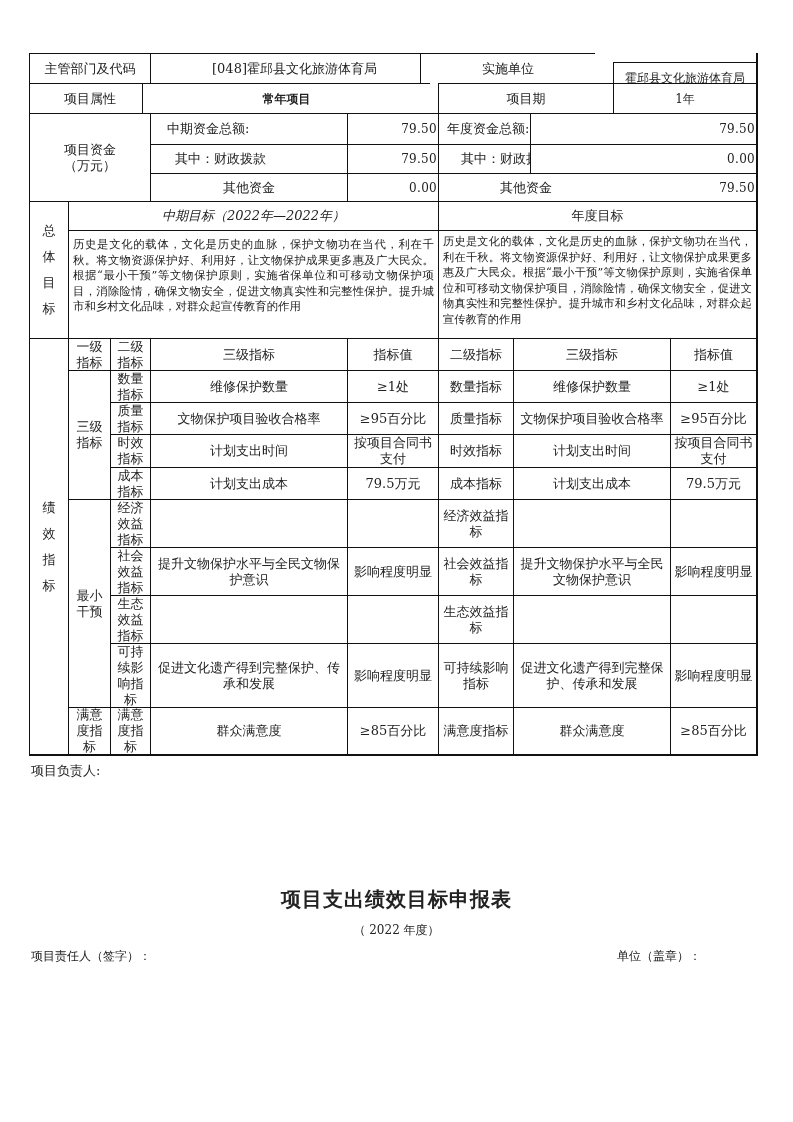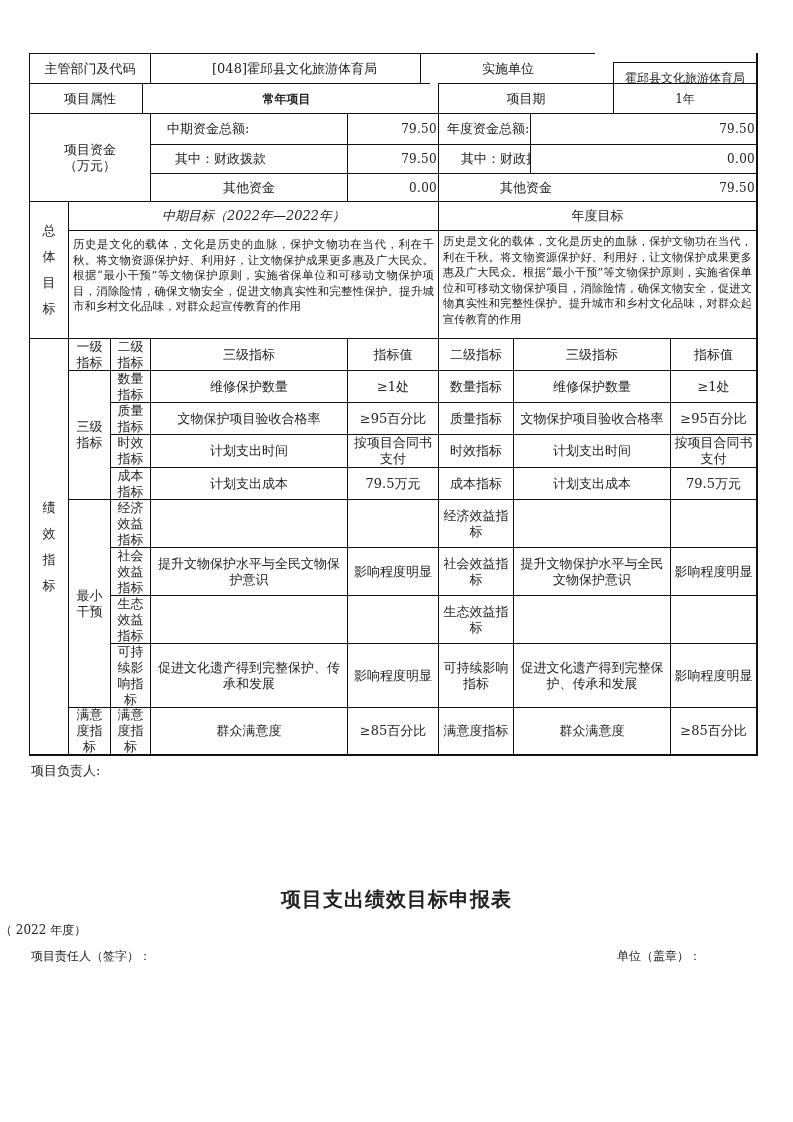--- a/index.html
+++ b/index.html
@@ -25,21 +25,21 @@
   }
   .outer-right { position: absolute; background: #111; }
   .outer-bottom { position: absolute; background: #111; }
   .vstack { display: inline-block; width: 14px; line-height: 26px; }
   .footer-text { position: absolute; font-size: 13px; }
   .title {
     position: absolute; left: 0; width: 793px; top: 886px; text-align: center;
     font-family: "DejaVu Sans", "Liberation Sans", sans-serif;
     font-weight: bold; font-size: 20px; letter-spacing: 1px;
   }
-  .subtitle { position: absolute; left: 0; width: 793px; top: 922px; text-align: left; font-size: 12px; }
+  .subtitle { position: absolute; left: 0; width: 793px; top: 922px; text-align: center; font-size: 12px; }
   .footer-left { position: absolute; left: 31px; top: 948px; font-size: 12px; }
   .footer-right { position: absolute; left: 617px; top: 948px; font-size: 12px; }
 </style>
 </head>
 <body>
 
 <div class="cell" style="left:29px;top:53px;width:121px;height:30px;">主管部门及代码</div>
 <div class="cell" style="left:150px;top:53px;width:288px;height:30px;">[048]霍邱县文化旅游体育局</div>
 <div class="cell" style="left:420px;top:53px;width:175px;height:30px;">实施单位</div>
 <div class="cell" style="left:613px;top:53px;width:143px;height:30px;font-size:12px;margin-top:9px;">霍邱县文化旅游体育局</div>

